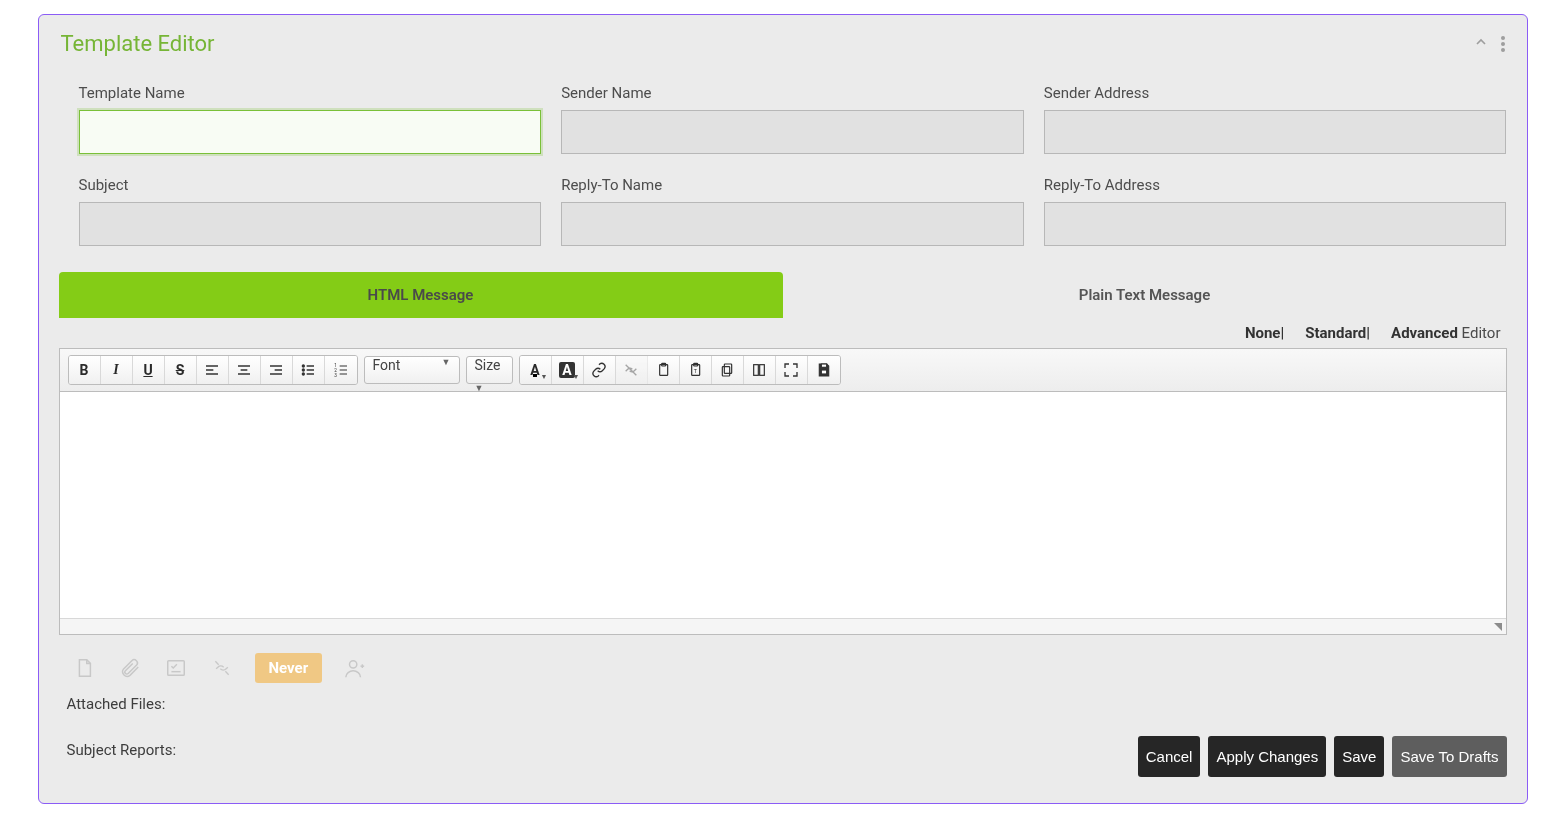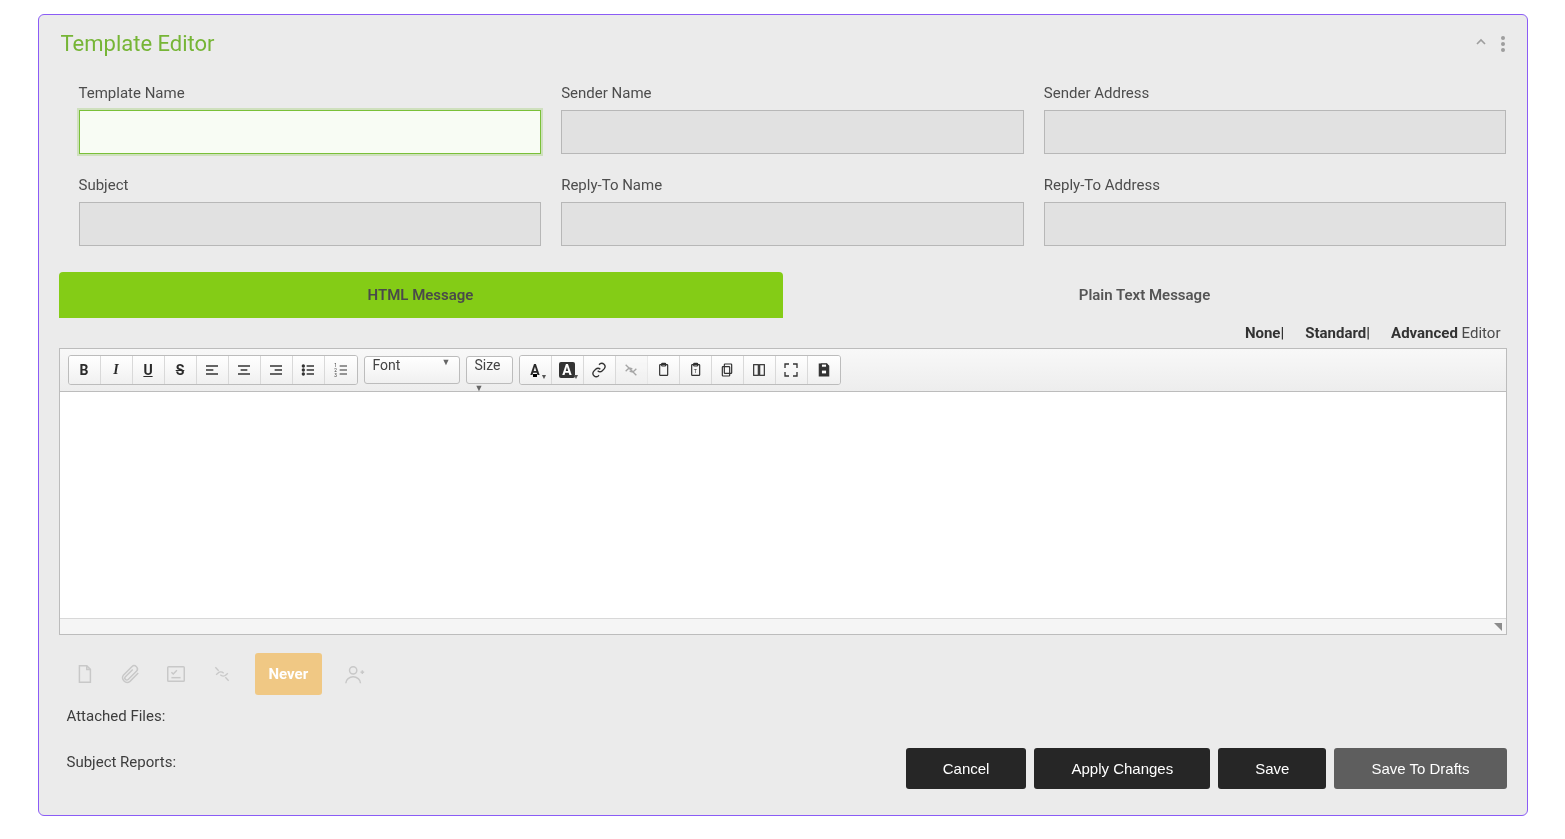--- a/index.html
+++ b/index.html
@@ -175,21 +175,21 @@
   color:#c8c8c8;
   display:flex;align-items:center;justify-content:center;
 }
 .bb-icon svg { width:22px; height:22px; stroke:#c8c8c8; fill:none; stroke-width:1.6;}
 .bb-icon.small svg { width:20px; height:20px;}
 .pill {
   background:#f0c884;
   color:#fff;
   font-weight:700;
   font-size:15px;
-  padding:12px 14px;
+  padding:6px 14px;
   border-radius:3px;
   cursor:pointer;
 }
 .attached-lines {
   padding: 6px 20px 4px 28px;
   display:flex;
   flex-direction:column;
   gap:28px;
   font-size:15px;
   color:#3d3d3d;
@@ -199,21 +199,21 @@
   right:20px;
   bottom:26px;
   display:flex;
   gap:8px;
 }
 .btn {
   background:#262626;
   color:#fff;
   border:none;
   border-radius:3px;
-  padding:12px 37px;
+  padding:12px 8px;
   font-size:15px;
   cursor:pointer;
 }
 .btn.secondary { background:#5e5e5e; }
 .tb-underline { text-decoration: underline; }
 .tb-strike { text-decoration: line-through; }
 svg.ic { width:16px;height:16px; }
 .color-a { position:relative; font-weight:700; }
 .color-a .bar{ position:absolute; bottom:1px; left:3px; right:3px; height:3px; background:#000;}
 .bg-a { background:#333; color:#fff; border-radius:2px; padding:0 3px; font-weight:700;}

